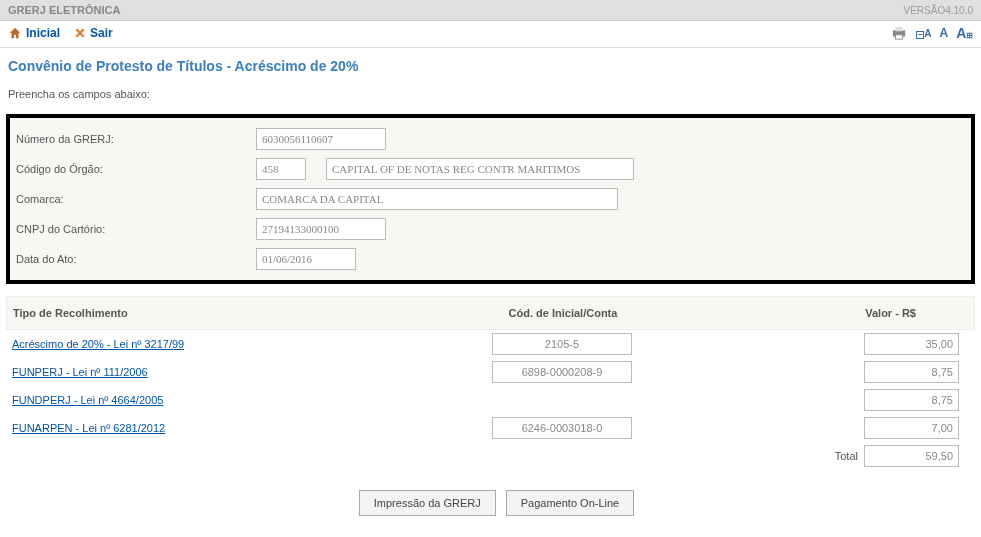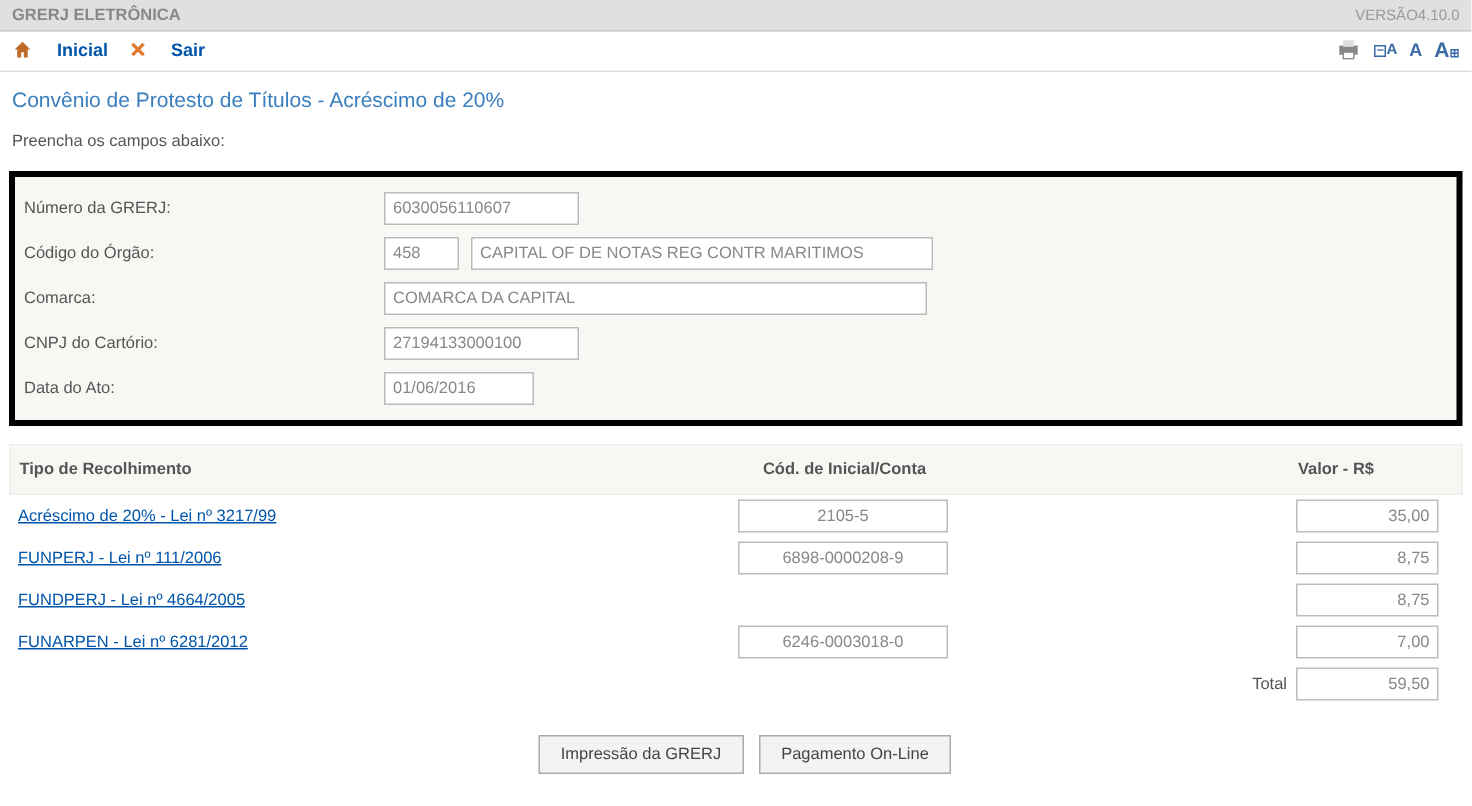--- a/index.html
+++ b/index.html
@@ -26,39 +26,39 @@
     display: flex;
     justify-content: space-between;
     align-items: center;
     padding: 4px 8px 6px 8px;
     border-bottom: 1px solid #ddd;
   }
   .nav-left { display: flex; gap: 14px; align-items: center; }
   .nav-item {
     display: inline-flex;
     align-items: center;
-    gap: 16px;
+    gap: 4px;
     color: #0055aa;
     font-weight: bold;
     font-size: 12px;
     cursor: pointer;
     text-decoration: none;
   }
   .nav-right { display: flex; gap: 8px; align-items: center; }
   .icon-btn {
     cursor: pointer;
     color: #3a69a6;
     font-size: 12px;
     display: inline-flex;
     align-items: center;
     gap: 1px;
   }
   .page-title {
     color: #3a7fbf;
-    font-weight: normal;
+    font-weight: bold;
     font-size: 14px;
     padding: 10px 8px 14px 8px;
   }
   .intro { padding: 0 8px 14px 8px; color: #555; }
   .form-section {
     background: #f7f7f4;
     border: 4px solid #000000;
     margin: 0 6px 12px 6px;
     padding: 10px 6px;
   }
@@ -71,23 +71,24 @@
     width: 240px;
     color: #555;
   }
   input.txt {
     border: 1px solid #bbb;
     padding: 3px 5px;
     font-size: 11px;
     color: #888;
     background: #fff;
     height: 22px;
+    font-family: Liberation Serif, serif;
   }
   .w-med { width: 130px; }
-  .w-code { width: 50px; margin-right: 8px; }
+  .w-code { width: 50px; margin-right: 20px; }
   .w-long { width: 308px; }
   .w-comarca { width: 362px; }
   .w-date { width: 100px; }
   .table-section { margin: 0 6px; }
   .thead {
     display: flex;
     background: #f7f7f4;
     border: 1px solid #eee;
     font-weight: bold;
     padding: 10px 6px;

